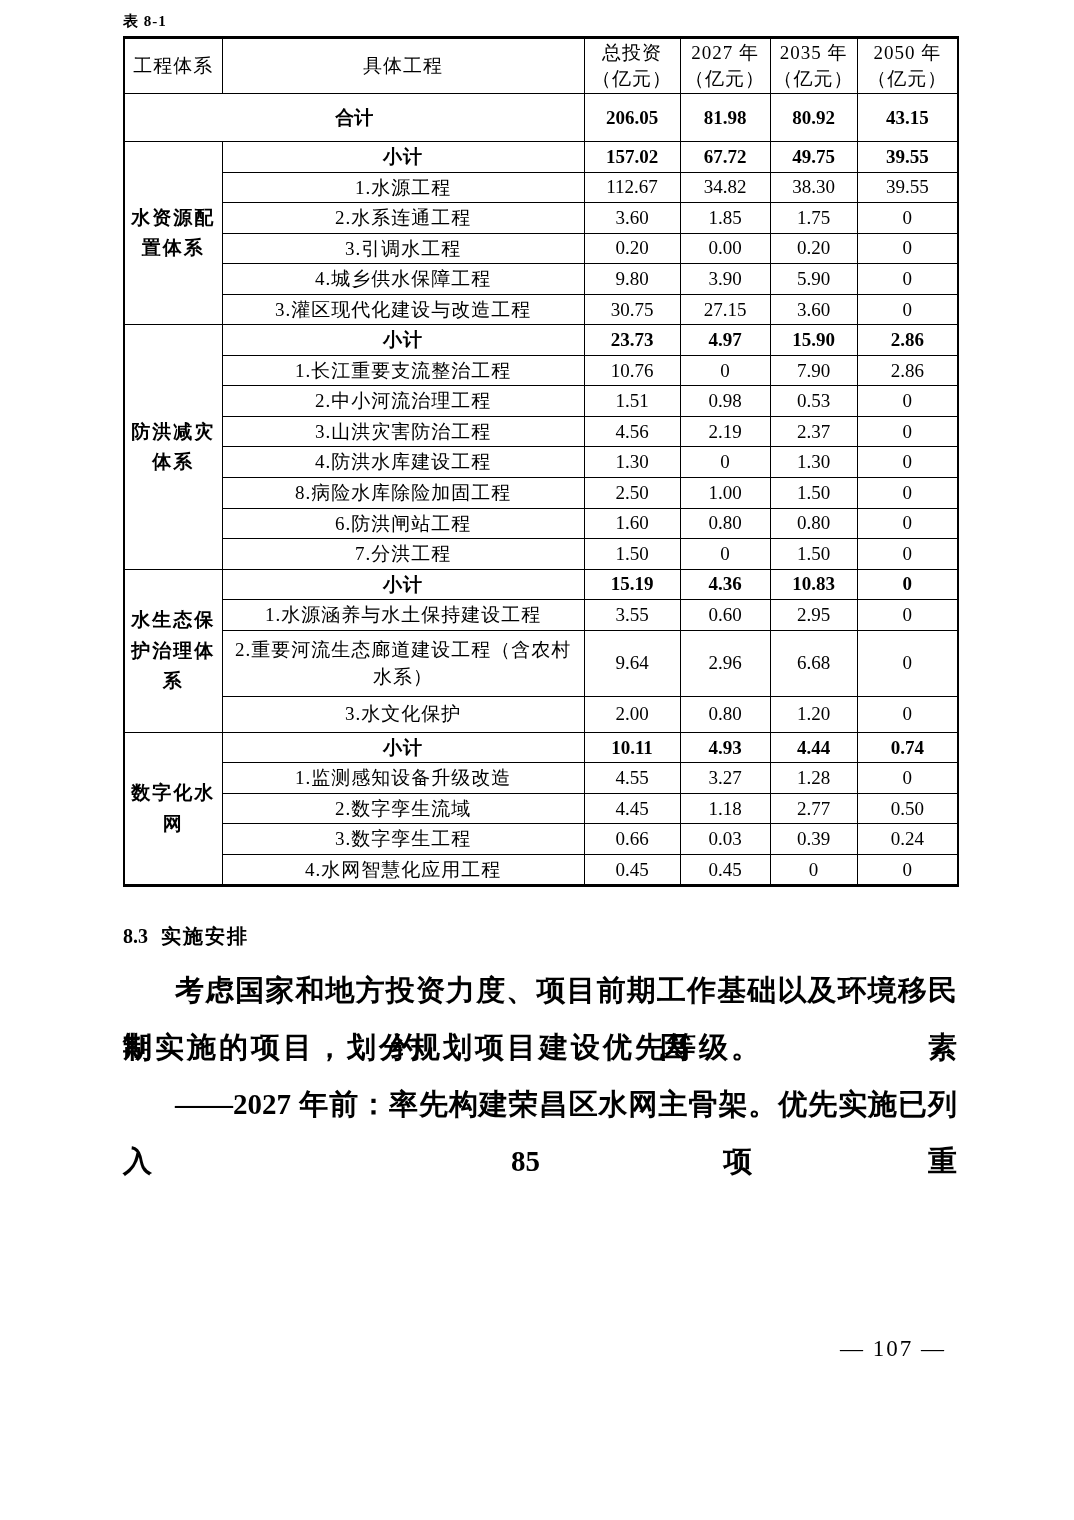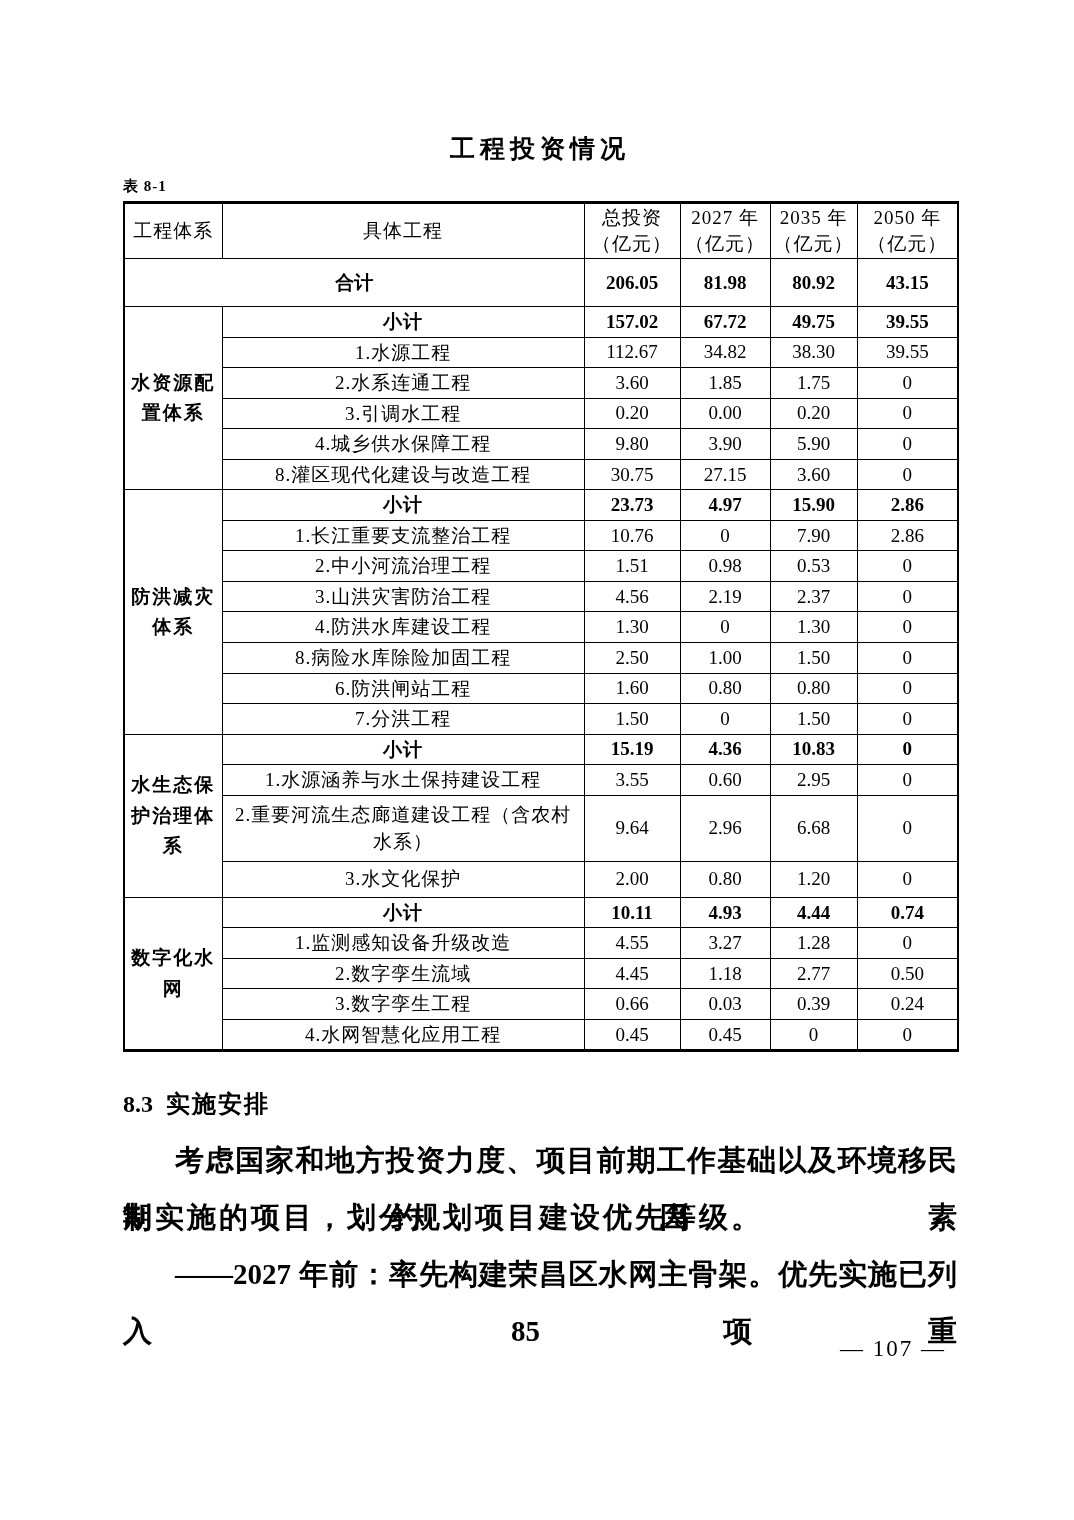--- a/index.html
+++ b/index.html
@@ -60,21 +60,21 @@
   tr.sub td { font-weight: bold; }
   td.sys {
     letter-spacing: 2px;
     line-height: 1.6;
     padding: 0 5px;
     word-break: break-all;
   }
   td.proj { letter-spacing: 1px; line-height: 1.45; }
   .h83 {
     margin-top: 36px;
-    font-size: 24px;
+    font-size: 20px;
     font-weight: bold;
     letter-spacing: 2px;
   }
   .h83 .h83-num { margin-right: 13px; letter-spacing: 0; }
   .body-text { margin-top: 12px; }
   .bodyline {
     font-size: 29px;
     line-height: 57px;
     height: 57px;
     letter-spacing: 3px;
@@ -93,21 +93,20 @@
     font-size: 23px;
     letter-spacing: 2px;
   }
 </style>
 </head>
 <body>
 
 <div class="page">
   <div class="content">
 
-    <div class="doc-title">工程投资情况</div>
     <div class="table-label">表 8-1</div>
 
     <table class="inv">
       <colgroup>
         <col style="width:98px">
           <col style="width:362px">
           <col style="width:96px">
           <col style="width:90px">
           <col style="width:87px">
           <col style="width:101px">
@@ -164,21 +163,21 @@
           <td>0</td>
         </tr>
         <tr class="r">
           <td class="proj">4.城乡供水保障工程</td>
           <td>9.80</td>
           <td>3.90</td>
           <td>5.90</td>
           <td>0</td>
         </tr>
         <tr class="r">
-          <td class="proj">8.灌区现代化建设与改造工程</td>
+          <td class="proj">3.灌区现代化建设与改造工程</td>
           <td>30.75</td>
           <td>27.15</td>
           <td>3.60</td>
           <td>0</td>
         </tr>
 
         <tr class="r sub">
           <td class="sys" rowspan="8">防洪减灾体系</td>
           <td class="proj">小计</td>
           <td>23.73</td>

